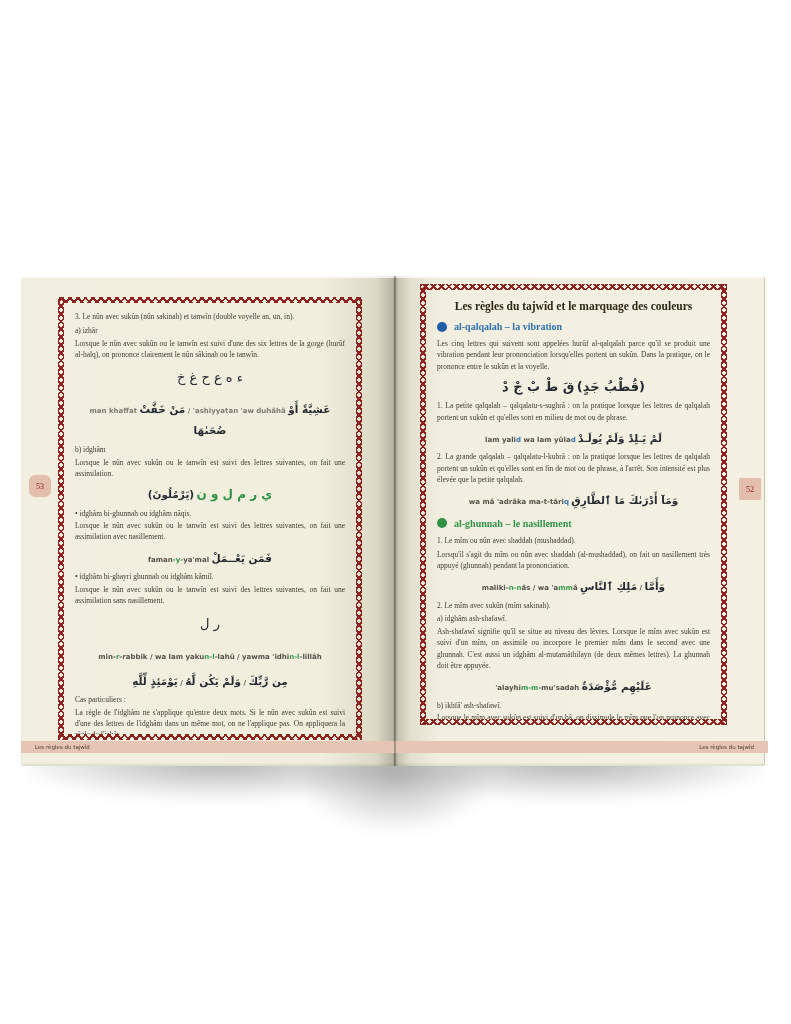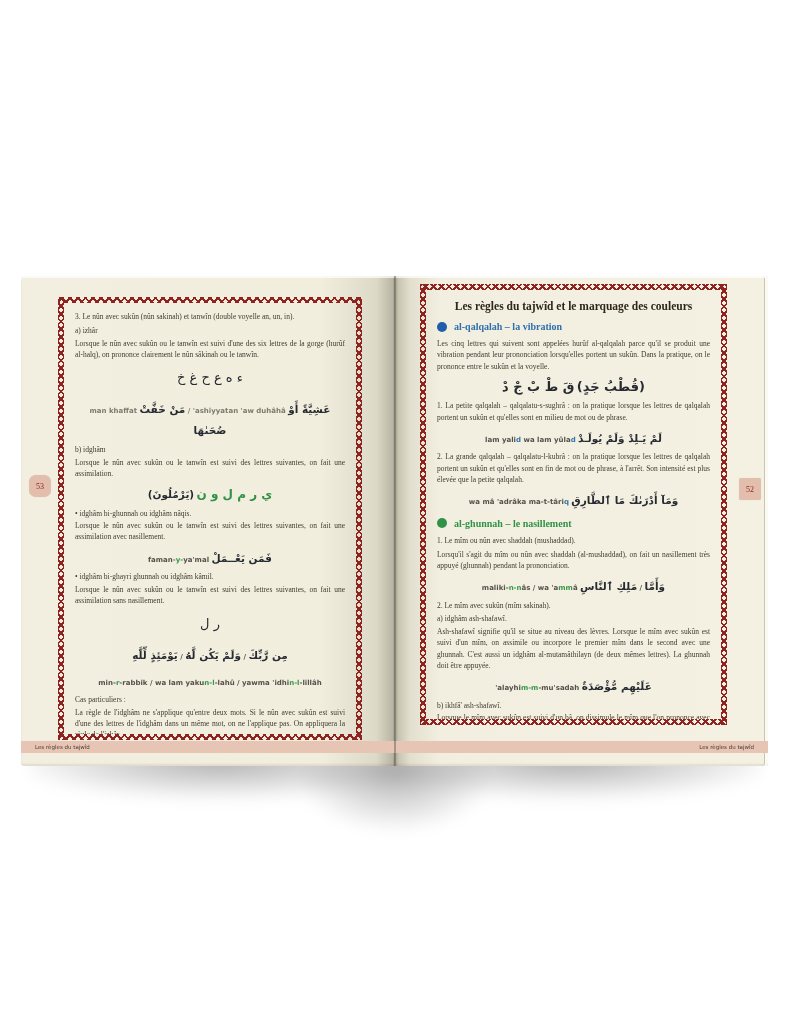--- a/index.html
+++ b/index.html
@@ -91,22 +91,22 @@
         <div class="ex-line"><span class="c-ink">man khaffat  </span><span class="c-ar" dir="rtl">مَنْ خَفَّتْ</span><span class="c-ink">  /  </span><span class="c-ink">'ashiyyatan 'aw duhâhâ  </span><span class="c-ar" dir="rtl">عَشِيَّةً أَوْ ضُحَىٰهَا</span></div>
         <div class="label">b) idghâm</div>
         <div class="para">Lorsque le nûn avec sukûn ou le tanwîn est suivi des lettres suivantes, on fait une assimilation.</div>
         <div class="ex-line"><span class="c-ar" dir="rtl">(يَرْمُلُونَ)</span><span class="c-ink">      </span><span class="c-ar-green" dir="rtl">ي ر م ل و ن</span></div>
         <div class="bullet">• idghâm bi-ghunnah ou idghâm nâqis.</div>
         <div class="para">Lorsque le nûn avec sukûn ou le tanwîn est suivi des lettres suivantes, on fait une assimilation avec nasillement.</div>
         <div class="ex-line"><span class="c-dk">faman</span><span class="c-green">-y-</span><span class="c-dk">ya'mal</span><span class="c-ink">      </span><span class="c-ar" dir="rtl">فَمَن يَعْــمَلْ</span></div>
         <div class="bullet">• idghâm bi-ghayri ghunnah ou idghâm kâmil.</div>
         <div class="para">Lorsque le nûn avec sukûn ou le tanwîn est suivi des lettres suivantes, on fait une assimilation sans nasillement.</div>
         <div class="ar-line-lg">ر ل</div>
+        <div class="ex-line"><span class="c-dk">min-</span><span class="c-green">r</span><span class="c-dk">-rabbik / wa lam yaku</span><span class="c-green">n-l</span><span class="c-dk">-lahû / yawma 'idhi</span><span class="c-green">n-l</span><span class="c-dk">-lillâh</span></div>
         <div class="ex-line"><span class="c-ar" dir="rtl">يَوْمَئِذٍ لِّلَّهِ</span><span class="c-dk"> / </span><span class="c-ar" dir="rtl">وَلَمْ يَكُن لَّهُ</span><span class="c-dk"> / </span><span class="c-ar" dir="rtl">مِن رَّبِّكَ</span></div>
-        <div class="ex-line"><span class="c-dk">min-</span><span class="c-green">r</span><span class="c-dk">-rabbik / wa lam yaku</span><span class="c-green">n-l</span><span class="c-dk">-lahû / yawma 'idhi</span><span class="c-green">n-l</span><span class="c-dk">-lillâh</span></div>
         <div class="label">Cas particuliers :</div>
         <div class="para">La règle de l'idghâm ne s'applique qu'entre deux mots. Si le nûn avec sukûn est suivi d'une des lettres de l'idghâm dans un même mot, on ne l'applique pas. On appliquera la règle de l'izhâr.</div>
         <div class="para">Il n'y a que quatre mots dans lesquels le nûn sâkinah est suivi d'une des lettres de l'idghâm dans le même mot :</div>
 
       </div>
     </div>
     <div class="page-tab tab-left">
       <span>53</span>
     </div>
     <div class="footer-band left-align">

